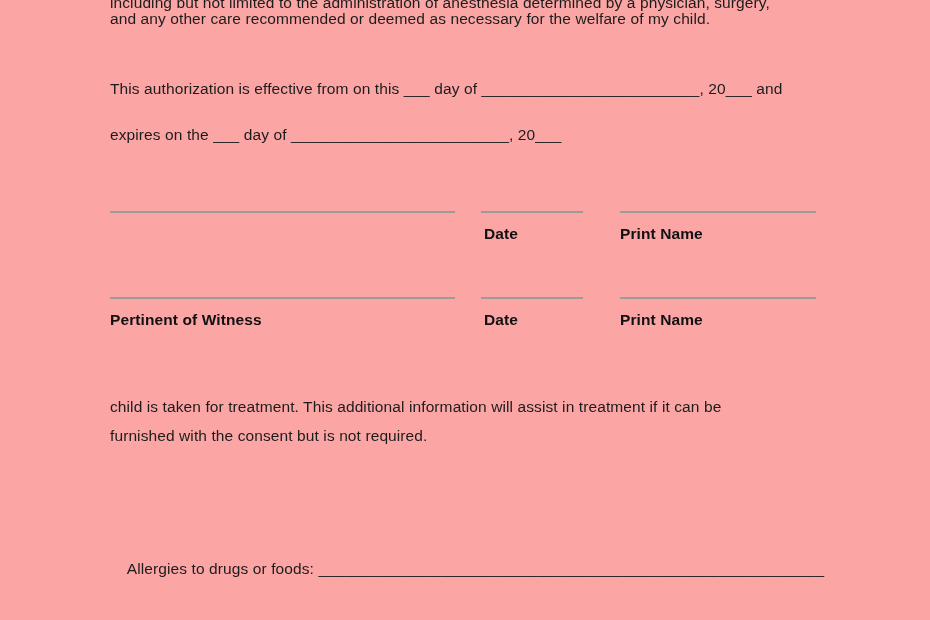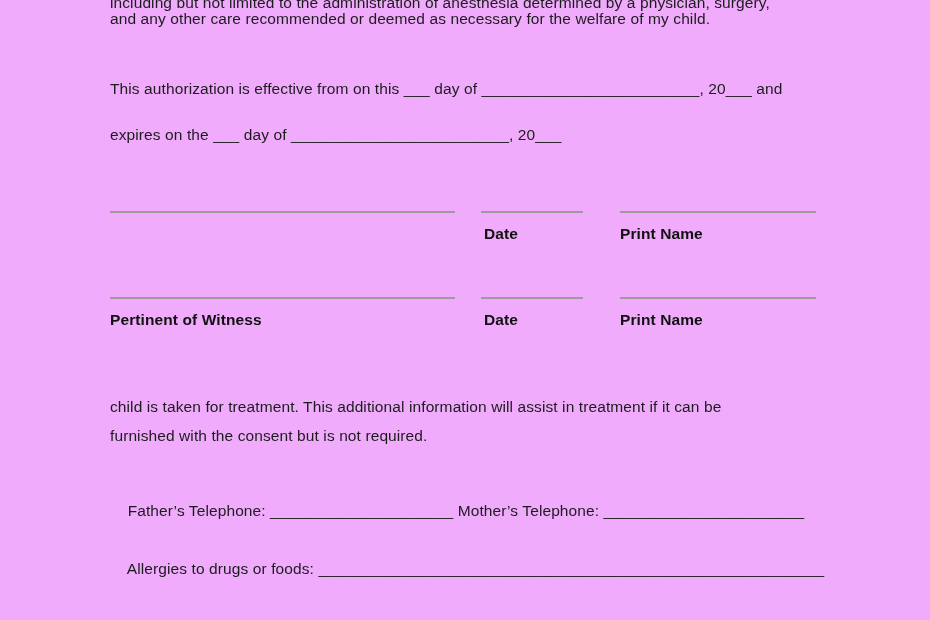--- a/index.html
+++ b/index.html
@@ -10,21 +10,21 @@
   body {
     width: 930px;
     height: 620px;
     overflow: hidden;
     position: relative;
     font-family: "Liberation Sans", sans-serif;
   }
   .page {
     position: absolute;
     inset: 0;
-    background: #f0abfc;
+    background: #fca5a5;
   }
   .tline {
     position: absolute;
     left: 110px;
     font-size: 15.5px;
     line-height: 18px;
     color: #1c1c1c;
     white-space: pre;
     letter-spacing: 0.1px;
   }
@@ -58,23 +58,20 @@
   <div class="rule" style="top:297px; left:110px; width:345px"></div>
   <div class="rule" style="top:297px; left:481px; width:102px"></div>
   <div class="rule" style="top:297px; left:620px; width:196px"></div>
   <div class="tline bold" style="top:311px; left:110px">Pertinent of Witness</div>
   <div class="tline bold" style="top:311px; left:484px">Date</div>
   <div class="tline bold" style="top:311px; left:620px">Print Name</div>
 
   <div class="tline" style="top:427px">furnished with the consent but is not required.</div>
   <div class="tline" style="top:398px">child is taken for treatment. This additional information will assist in treatment if it can be</div>
 
-  <div class="tline" style="top:484px">
-    <span>Father’s Telephone: </span><span>_____________________</span><span> Mother’s Telephone: </span><span>_______________________</span>
-  </div>
 
   <div class="tline" style="top:542px">
     <span>Allergies to drugs or foods: </span><span>__________________________________________________________</span>
   </div>
 
   <div class="tline" style="top:599px">
     <span>Special Medications, Blood Type or Pertinent Information: </span><span>_______________________________</span>
   </div>
 
 </div>

